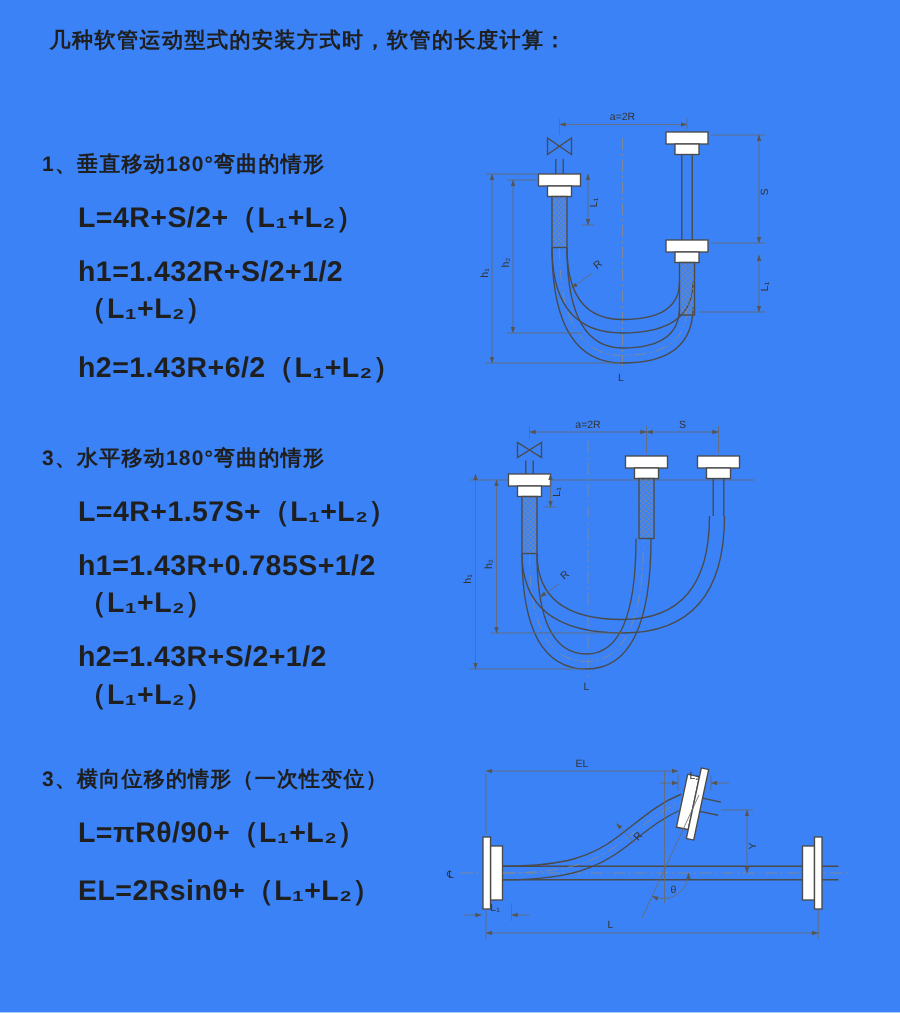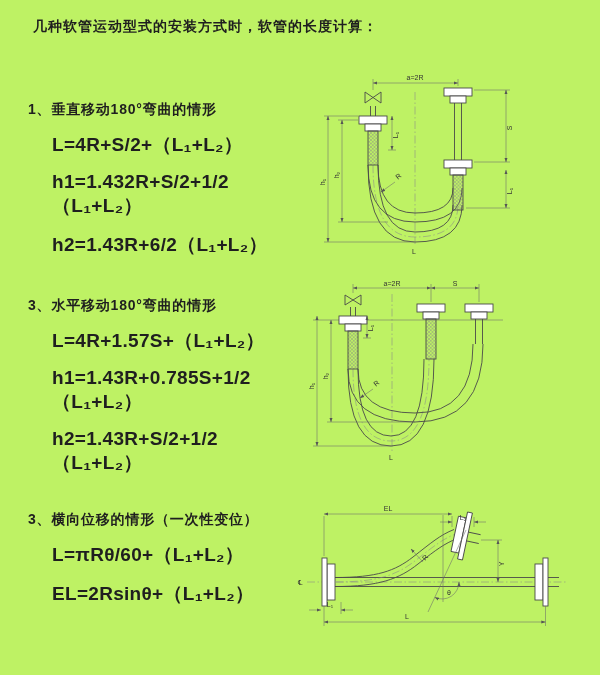--- a/index.html
+++ b/index.html
@@ -1,18 +1,18 @@
 <!DOCTYPE html>
 <html><head>
 <meta charset="utf-8">
 <style>
   * { margin:0; padding:0; box-sizing:border-box; }
   html,body { background:#ffffff; }
   .page {
-    position:relative; width:600px; height:675px; background:#bef264;
+    position:relative; width:600px; height:675px; background:#3b82f6;
     font-family:"Liberation Sans","DejaVu Sans",sans-serif; color:#1f1f1f; overflow:hidden;
   }
   .doc-title {
     position:absolute; left:33px; top:18px; font-size:14px; font-weight:700; letter-spacing:1px;
   }
   .sec { position:absolute; left:28px; width:270px; }
   .sec-heading { font-size:14px; font-weight:700; letter-spacing:0.8px; }
   .formula { font-size:19px; letter-spacing:0.3px; margin:13px 0 0 24px; font-weight:700; }
   .diagram { position:absolute; }
   
@@ -207,21 +207,21 @@
     <g>
       <line class="dl" x1="70" y1="113" x2="57" y2="122" marker-end="url(#m2)"></line>
       <text class="lbl" transform="translate(75,109) rotate(-40)" text-anchor="middle" font-size="7.5">R</text>
     </g>
 
     <text class="lbl" x="86" y="184" font-size="9">L</text>
   </svg>
 
   <div class="sec" style="top:511px;">
     <div class="sec-heading">3、横向位移的情形（一次性变位）</div>
-    <div class="formula">L=πRθ/60+（L₁+L₂）</div>
+    <div class="formula">L=πRθ/90+（L₁+L₂）</div>
     <div class="formula">EL=2Rsinθ+（L₁+L₂）</div>
   </div>
 
   <svg class="diagram" style="left:297px; top:500px;" width="302" height="148" viewBox="0 0 302 148">
     <defs>
       <marker id="m3" viewBox="0 0 10 10" refX="9.5" refY="5" markerWidth="8" markerHeight="8" orient="auto-start-reverse">
         <path d="M0,1.5 L10,5 L0,8.5 z" fill="#555"></path>
       </marker>
     </defs>
 

